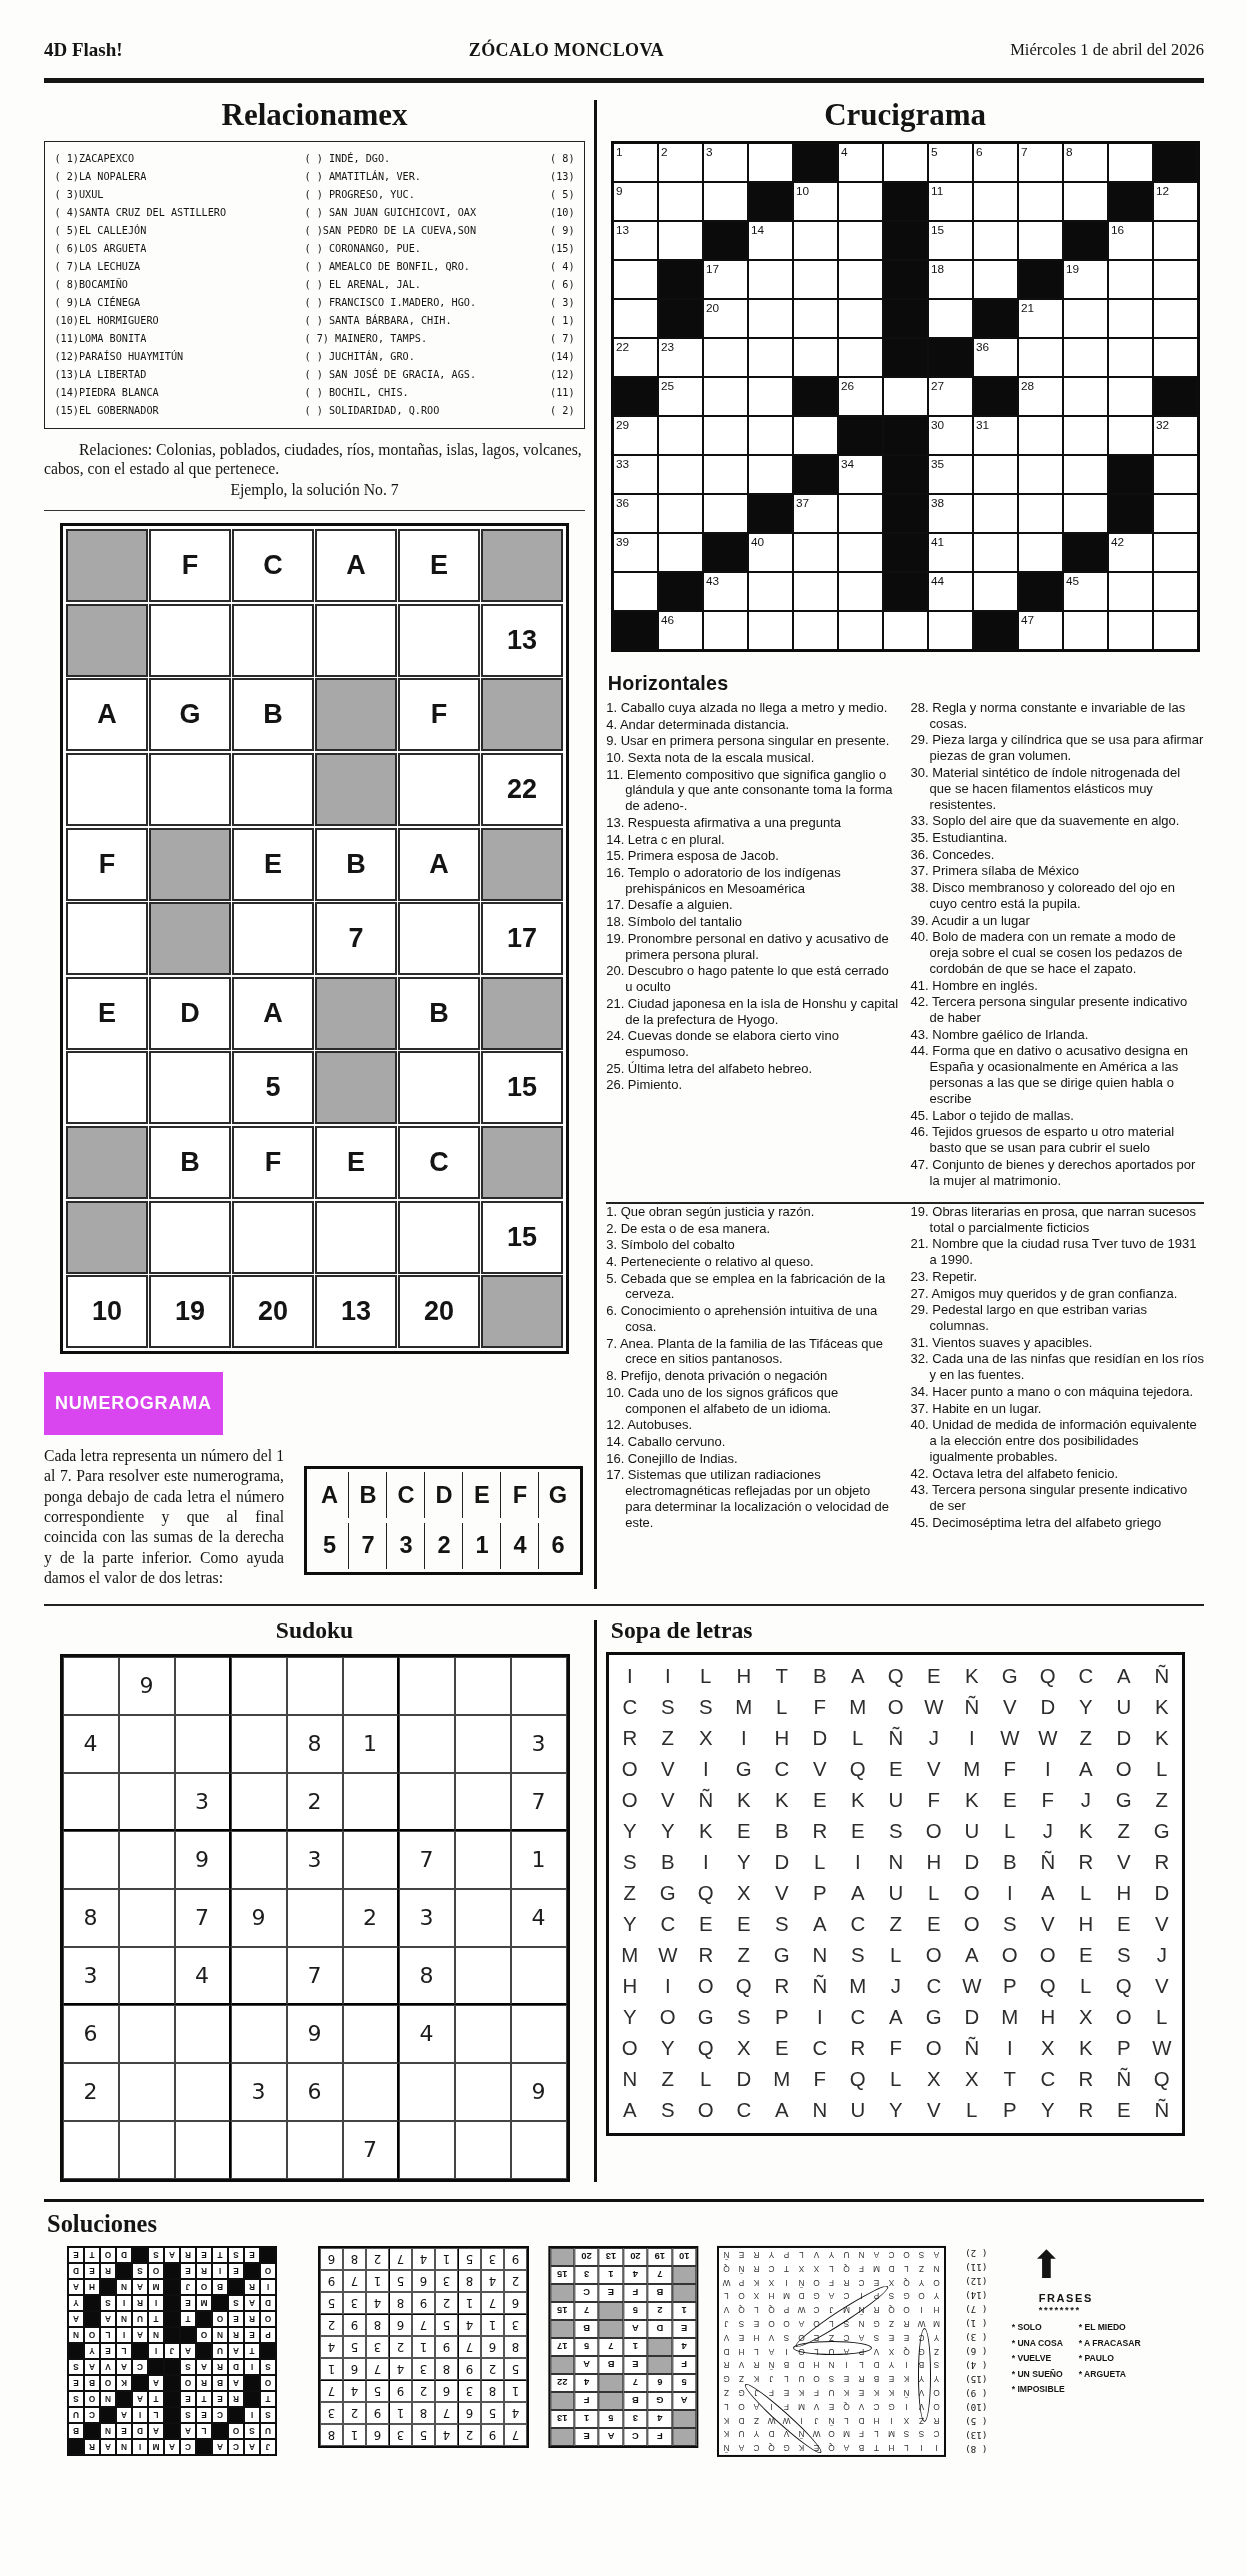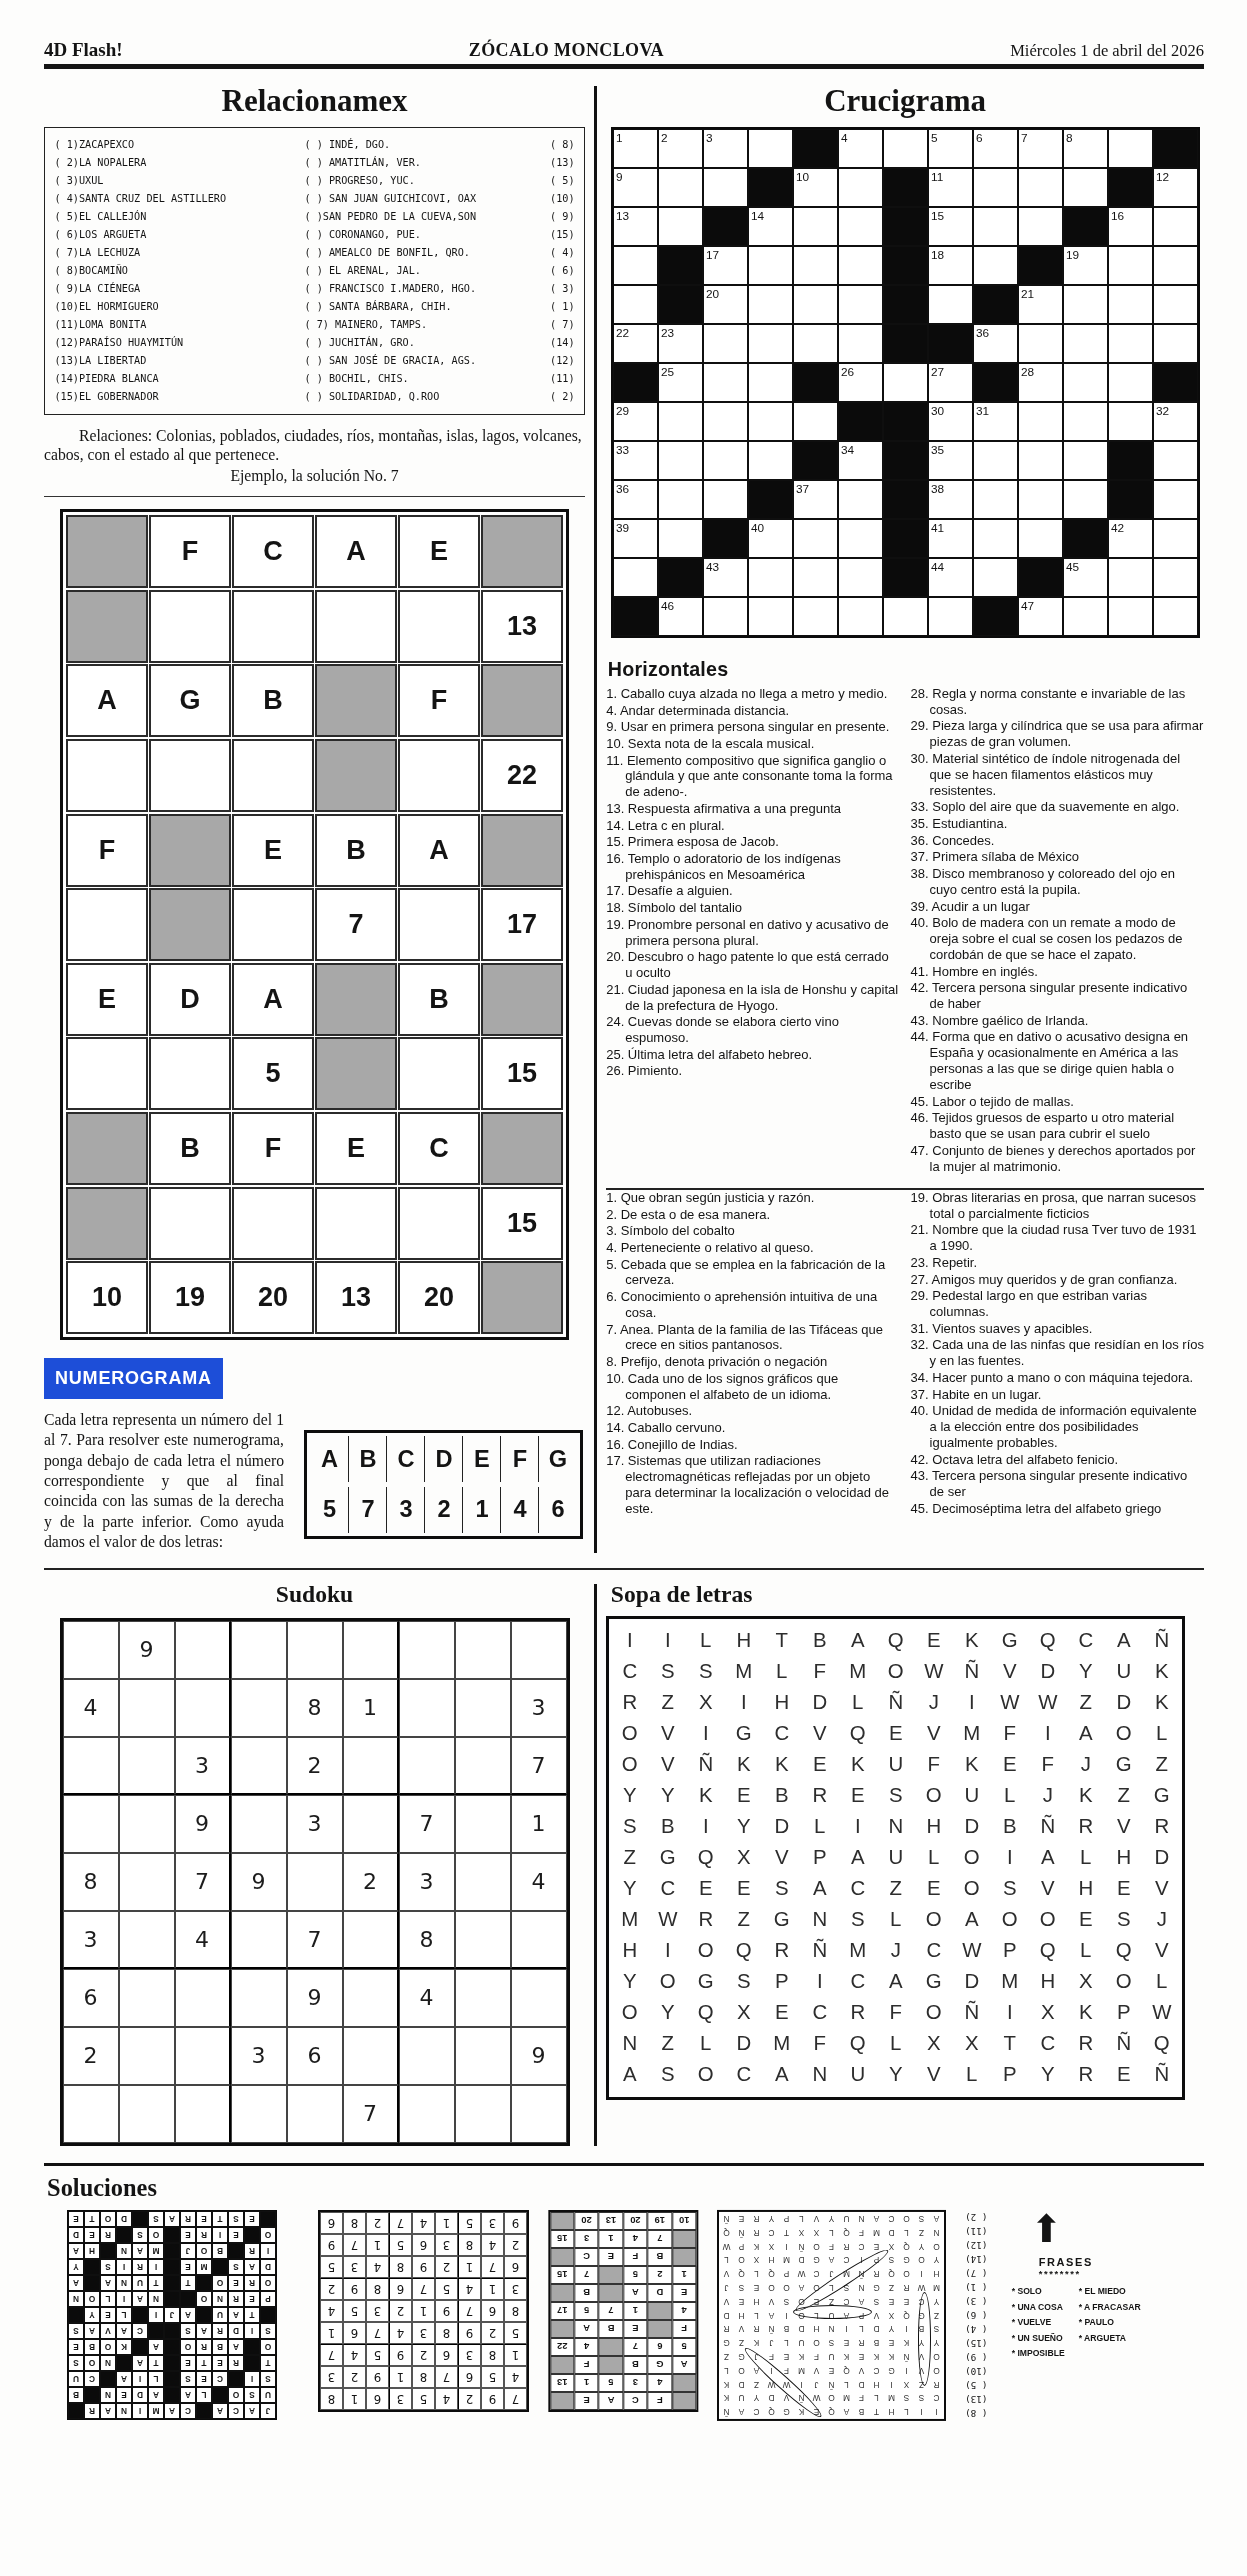--- a/index.html
+++ b/index.html
@@ -1,22 +1,22 @@
 <!DOCTYPE html>
 <html style="font-size:12.6px"><head>
 <meta charset="utf-8">
 <style>
   * { margin:0; padding:0; box-sizing:border-box; }
   body { width:1248px; min-height:2576px; background:#fdfdfc; color:#141414;
          font-family:"Liberation Sans", sans-serif; }
   .wrap { padding:39px 44px 15.7px 44px; }
 
   
-  .page-header { display:flex; align-items:flex-end; justify-content:space-between;
-                 border-bottom:5.5px solid #151515; padding-bottom:3px; }
+  .page-header { display:flex; align-items:center; justify-content:space-between;
+                 border-bottom:5.5px solid #151515; padding-bottom:17px; }
   .ph-left  { font:bold 19px "Liberation Serif", serif; }
   .ph-center{ font:bold 18px "Liberation Serif", serif; letter-spacing:0.4px; }
   .ph-right { font:16.5px "Liberation Serif", serif; }
 
   
   .main-cols { display:flex; margin-top:14px; }
   .col-left  { width:541px; }
   .vdiv { width:2.4px; background:#111; margin:3.1px 9.4px 0 9.4px; }
   .col-right { flex:1; }
   .sec-title { font:bold 31px "Liberation Serif", serif; text-align:center; margin-bottom:7.9px; }
@@ -28,22 +28,22 @@
   .rel-note { font:15.7px "Liberation Serif", serif; margin-top:11px; text-indent:35px; line-height:1.25; }
   .rel-note2 { font:15.7px "Liberation Serif", serif; text-align:center; margin-top:1.6px; }
   .thin-rule { border-top:1.6px solid #333; margin:11px 0 12.6px 0; }
 
   
   .num-grid { display:grid; grid-template-columns:repeat(6,83px); border:3.9px solid #0d0d0d;
               width:fit-content; margin:0 auto; background:#fff; padding:2.4px; }
   .num-cell { height:73px; border:2px solid #2b2b2b; margin:0.8px; display:flex; align-items:center;
               justify-content:center; font:bold 27px "Liberation Sans", sans-serif; background:#fff; }
   .num-cell.gray { background:#a8a8a8; }
-  .ng-label { display:inline-block; background:#1d4ed8; color:#fff; font:bold 18px "Liberation Sans", sans-serif;
-              padding:10px 11px; letter-spacing:0.8px; margin:17.3px 0 11px 0; }
+  .ng-label { display:inline-block; background:#d946ef; color:#fff; font:bold 18px "Liberation Sans", sans-serif;
+              padding:21px 11px; letter-spacing:0.8px; margin:17.3px 0 11px 0; }
   .ng-row { display:flex; gap:20.4px; }
   .ng-text { width:240px; font:15.7px "Liberation Serif", serif; text-align:justify; line-height:1.3; }
   .abc-table { border:3.1px solid #0d0d0d; padding:3.1px; align-self:flex-start; margin-top:20.4px; }
   .abc-grid { display:grid; grid-template-columns:repeat(7,38px); }
   .abc-cell { height:46px; border-left:1.6px solid #222; display:flex; align-items:center; justify-content:center;
               font:bold 23.6px "Liberation Sans", sans-serif; }
   .abc-cell:first-child { border-left:none; }
 
   
   .cw { display:grid; width:fit-content; margin:0 auto; border:2.4px solid #0b0b0b; background:#fff; }

